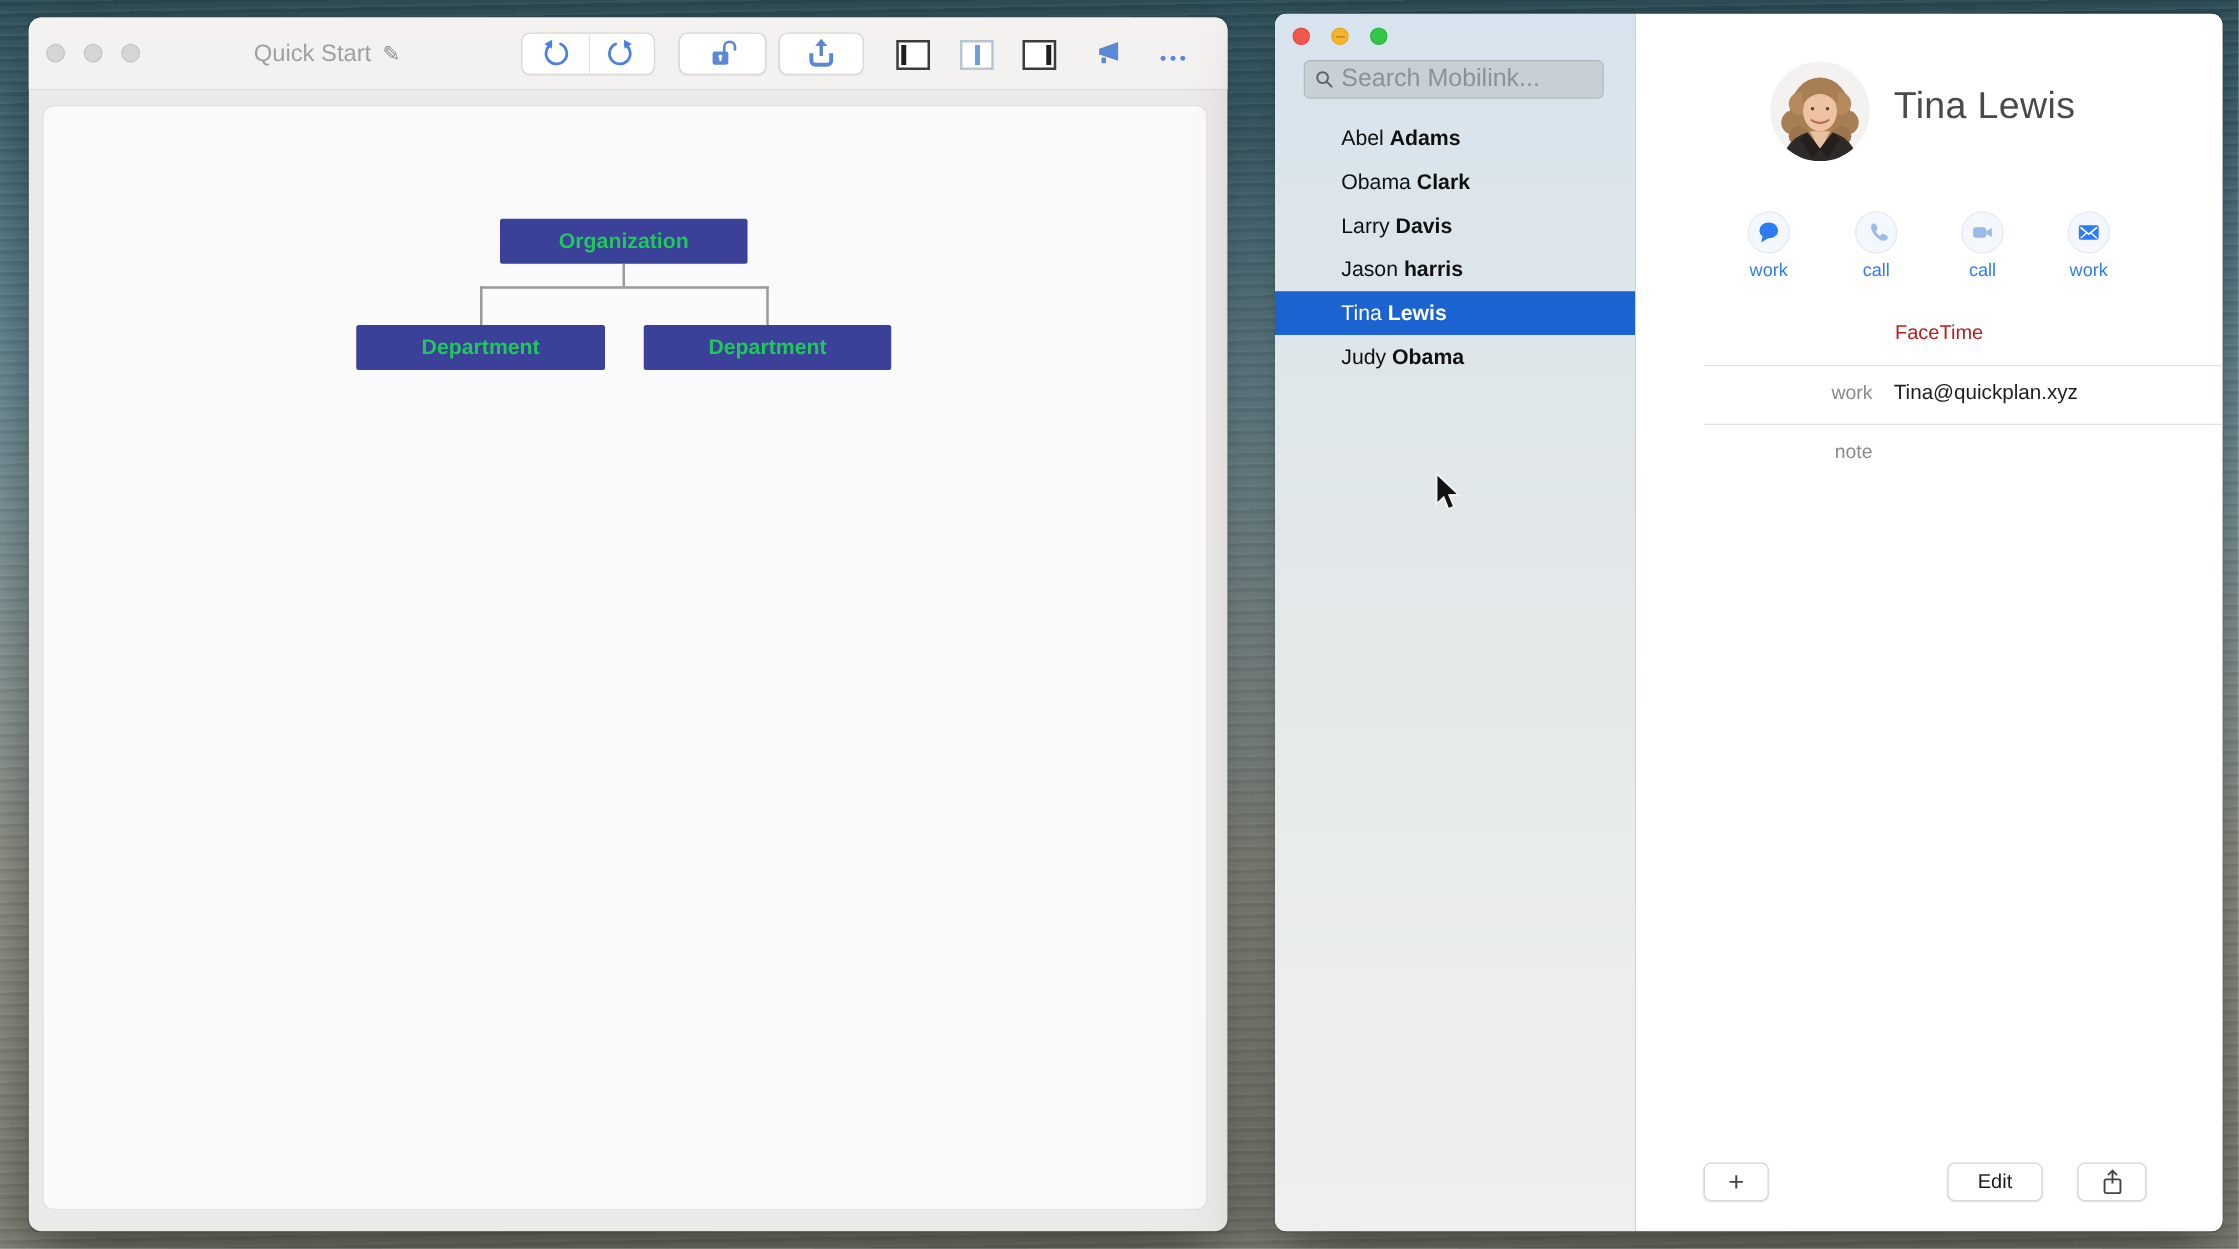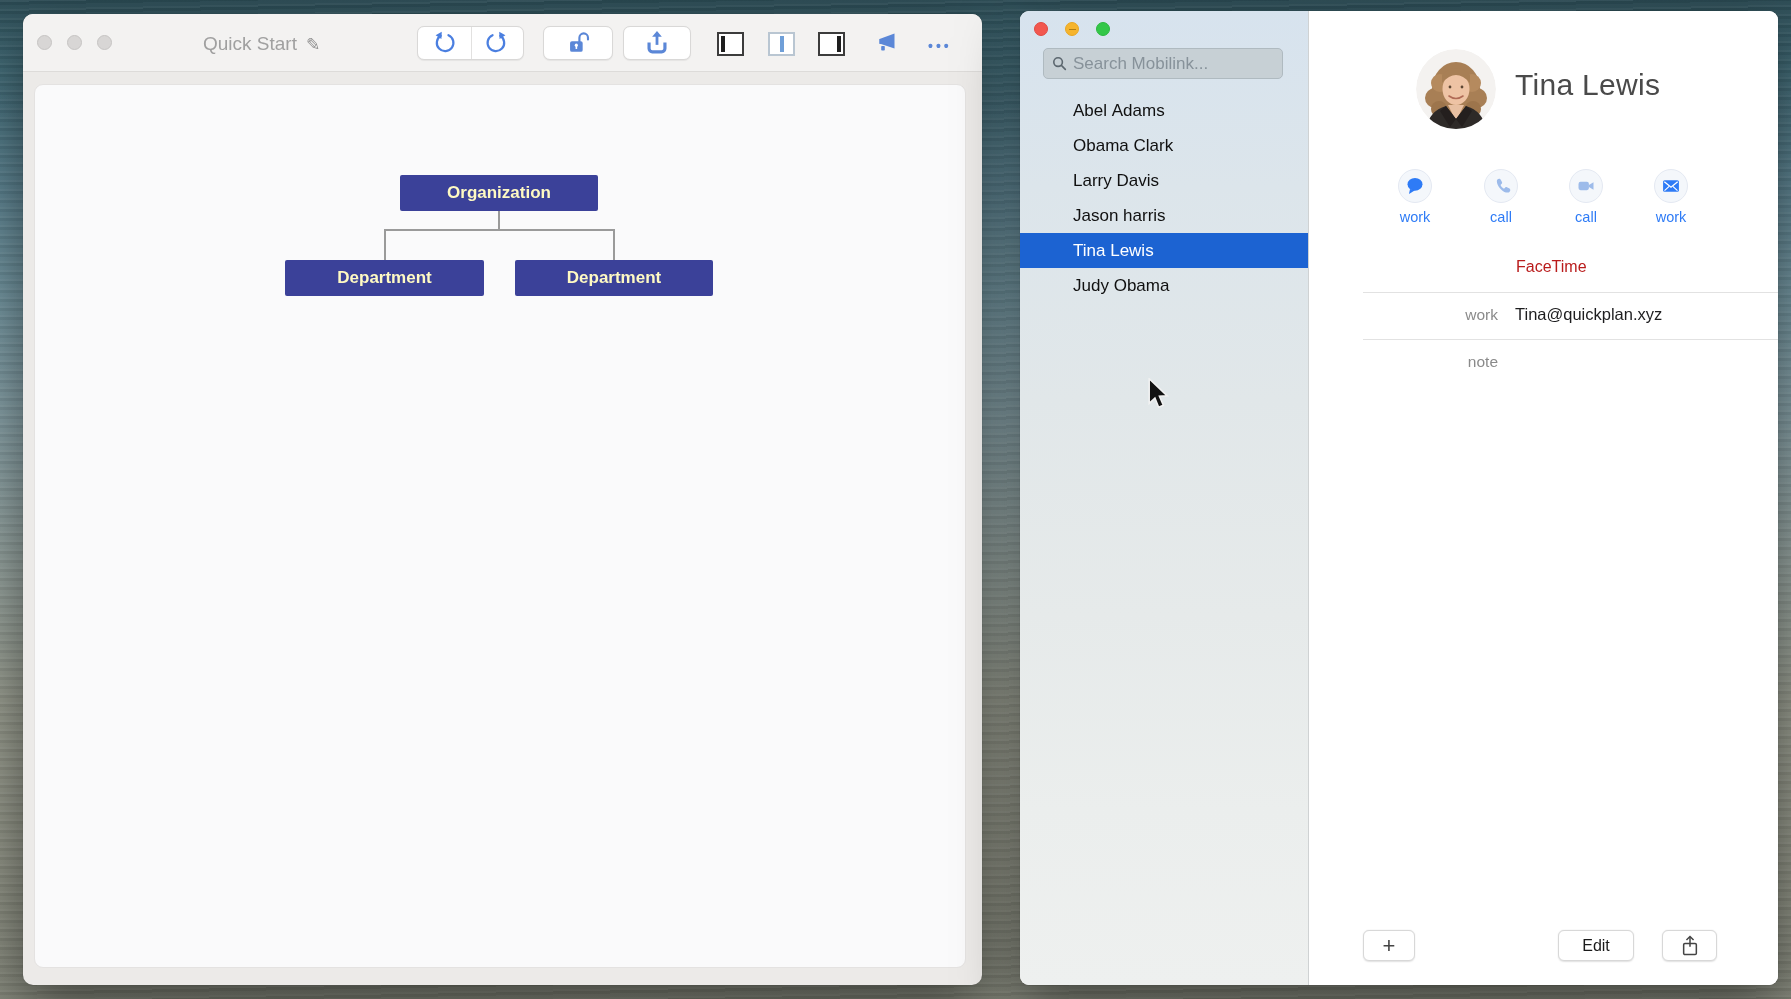--- a/index.html
+++ b/index.html
@@ -21,37 +21,37 @@
   .tb-btn{position:absolute;top:12px;height:34px;background:#fff;border:1px solid #d9d8d7;border-radius:7px;display:flex;align-items:center;justify-content:center;box-shadow:0 .5px 1px rgba(0,0,0,.06);}
   .grp{display:flex;align-items:stretch;}
   .grp > div{display:flex;align-items:center;justify-content:center;width:53px;}
   .grp > div + div{border-left:1px solid #e2e1e0;}
   .panel-sq{position:absolute;top:18px;width:27px;height:24px;background:#fff;}
   .panel-dark{border:2px solid #3c3c3c;}
   .panel-lite{border:2px solid #b9c6d2;}
   .pbar{position:absolute;top:2px;bottom:2px;width:4px;background:#1e1e1e;}
   .ellipsis{position:absolute;top:24px;font-size:14px;letter-spacing:3px;color:#5b87d7;font-weight:bold;}
   .canvas{position:absolute;left:11px;top:70px;width:932px;height:884px;background:#fafafb;border:1px solid #e4e2e1;border-radius:9px;}
-  .org-box{position:absolute;height:36px;background:#3b4199;color:#fef9c3;font-weight:bold;font-size:17px;display:flex;align-items:center;justify-content:center;border-radius:2px;}
+  .org-box{position:absolute;height:36px;background:#3b4199;color:#22c55e;font-weight:bold;font-size:17px;display:flex;align-items:center;justify-content:center;border-radius:2px;}
   .oc-line{position:absolute;background:#9a9a9a;}
 
   
   .win-right{position:absolute;left:1020px;top:11px;width:758px;height:974px;border-radius:9px;box-shadow:0 24px 60px rgba(0,0,0,.5),0 0 1px rgba(0,0,0,.35);overflow:hidden;display:flex;background:#fff;}
   .sidebar{position:relative;width:289px;height:100%;background:linear-gradient(180deg,#d7e3ee 0%,#dce5eb 18%,#e1e7e9 40%,#e6eaea 62%,#ebeeed 82%,#eef0ef 100%);border-right:1px solid #cfd2d3;}
   .tr-dot{position:absolute;top:11px;width:14px;height:14px;border-radius:50%;}
   .dot-red{left:14px;background:#f2574e;border:1px solid #e14942;}
   .dot-yellow{left:45px;background:#f6b42c;border:1px solid #e8a723;}
   .dot-yellow::after{content:"";position:absolute;left:2.5px;top:5.5px;width:7px;height:1.6px;background:rgba(120,80,0,.55);}
   .dot-green{left:76px;background:#33c748;border:1px solid #2cb83f;}
   .search{position:absolute;left:23px;top:37px;width:240px;height:31px;background:#c7d0d5;border:1px solid #afbac0;border-radius:5px;display:flex;align-items:center;padding:0 8px;gap:6px;}
-  .search input{flex:1;border:none;background:transparent;outline:none;font-size:17px;color:#4c1d95;font-family:inherit;min-width:0;}
+  .search input{flex:1;border:none;background:transparent;outline:none;font-size:20px;color:#4c1d95;font-family:inherit;min-width:0;}
   .search input::placeholder{color:#87929a;}
   .clist{position:absolute;left:0;top:82px;width:100%;}
   .crow{height:35px;display:flex;align-items:center;padding-left:53px;font-size:17px;color:#101010;white-space:pre;}
-  .crow .ln{font-weight:normal;}
+  .crow .ln{font-weight:bold;}
   .crow.selected{background:#1c63d2;color:#fff;}
   .detail{position:relative;flex:1;background:#fff;}
   .avatar{position:absolute;left:107px;top:38px;width:80px;height:80px;border-radius:50%;overflow:hidden;}
   .cname{position:absolute;left:206px;top:57px;font-size:30px;font-weight:300;color:#4a4a4a;letter-spacing:.3px;}
   .action{position:absolute;top:158px;width:70px;display:flex;flex-direction:column;align-items:center;}
   .acircle{width:34px;height:34px;border-radius:50%;background:#f4f7fb;border:1px solid #e4e9f2;display:flex;align-items:center;justify-content:center;}
   .alabel{margin-top:6px;font-size:14.5px;color:#2e7bf6;}
   .ft-label{position:absolute;left:207px;top:247px;font-size:16px;color:#b91c1c;}
   .sep{position:absolute;left:54px;right:0;height:1px;background:#e2e2e2;}
   .f-label{position:absolute;left:0;width:189px;text-align:right;font-size:15.5px;color:#8a8a8a;}

